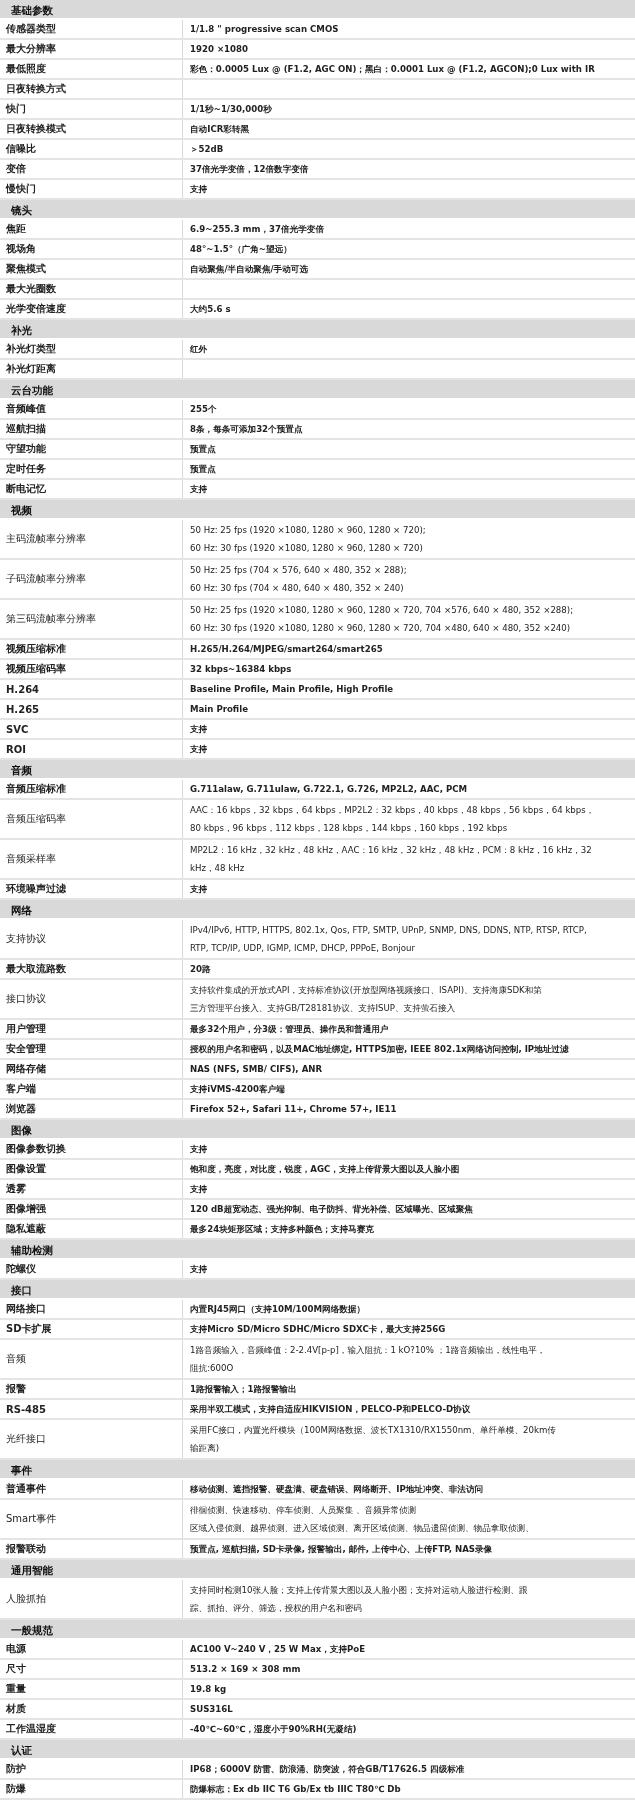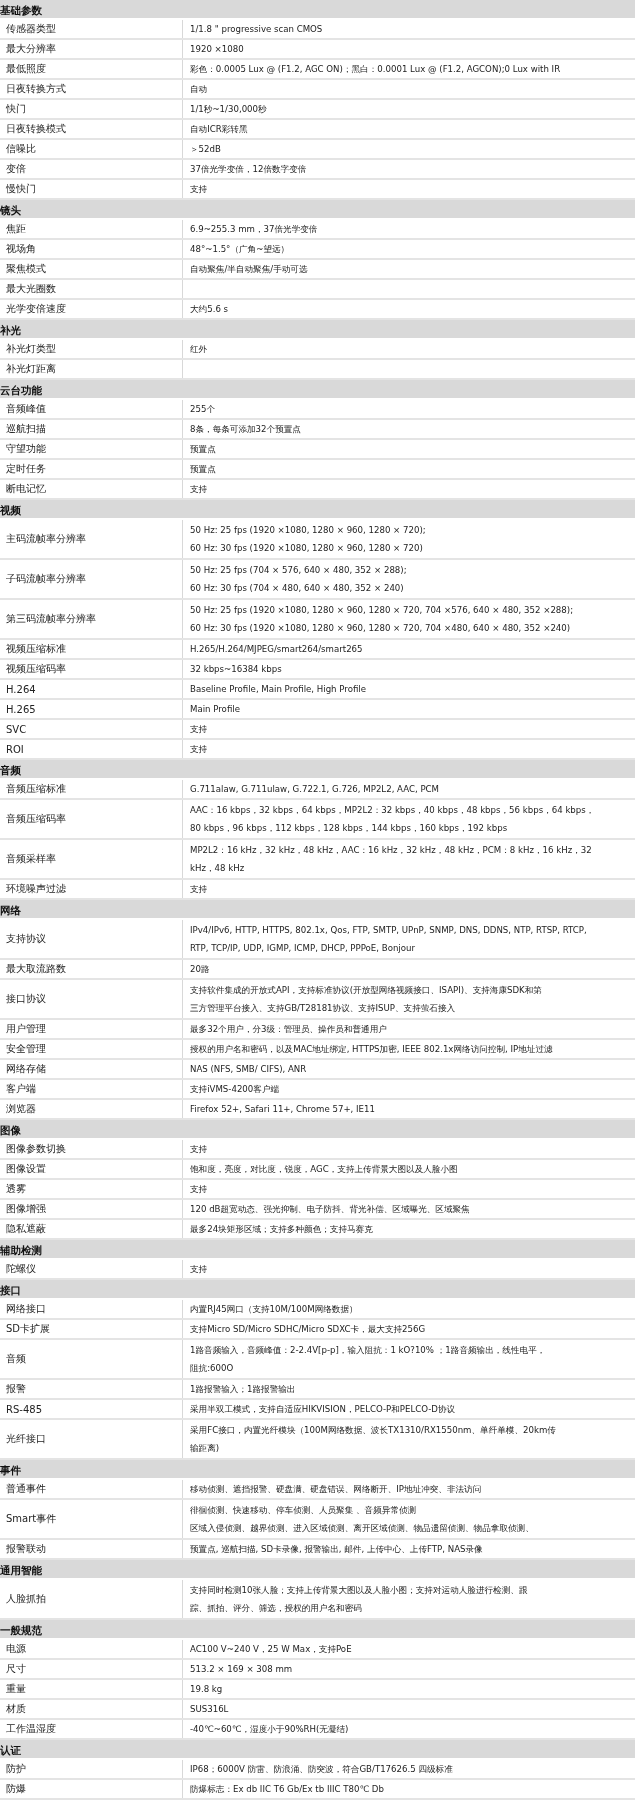--- a/index.html
+++ b/index.html
@@ -1,27 +1,27 @@
 <!DOCTYPE html>
 <html><head>
 <meta charset="utf-8">
 <style>
   * { box-sizing: border-box; margin: 0; padding: 0; }
   html, body { width: 635px; height: 1808px; background: #ffffff; overflow: hidden; }
   body { font-family: "DejaVu Sans", "Liberation Sans", sans-serif; font-size: 10px; color: #1a1a1a; }
   #spec { width: 635px; }
   .section-header {
     height: 20px; line-height: 20px; background: #d9d9d9;
-    padding-left: 0; font-weight: bold; font-size: 10.5px; color: #111;
+    padding-left: 11px; font-weight: bold; font-size: 10.5px; color: #111;
     border-bottom: 2px solid #ffffff;
   }
   .row {
     display: flex; border-bottom: 2px solid #e4e4e4; background: #fff;
   }
-  .row.h1 { height: 20px; }
+  .row.h1 { height: 20px; font-weight: bold; }
   .row.h2 { height: 40px; }
   .row .label {
     width: 183px; padding-left: 6px; border-right: 1px solid #d8d8d8;
     display: flex; align-items: center; font-size: 10px; color: #222;
   }
   .row .value {
     flex: 1; padding-left: 7px; padding-right: 2px; font-size: 8.6px; color: #222;
     display: flex; flex-direction: column; justify-content: center; overflow: hidden; white-space: nowrap;
   }
   .row .value .line { height: 18px; line-height: 18px; }
@@ -44,23 +44,20 @@
       </div>
     </div>
     <div class="row h1">
       <div class="label">最低照度</div>
       <div class="value">
         <div class="line">彩色：0.0005 Lux @ (F1.2, AGC ON)；黑白：0.0001 Lux @ (F1.2, AGCON);0 Lux with IR</div>
       </div>
     </div>
     <div class="row h1">
       <div class="label">日夜转换方式</div>
-      <div class="value">
-        <div class="line">自动</div>
-      </div>
     </div>
     <div class="row h1">
       <div class="label">快门</div>
       <div class="value">
         <div class="line">1/1秒~1/30,000秒</div>
       </div>
     </div>
     <div class="row h1">
       <div class="label">日夜转换模式</div>
       <div class="value">

